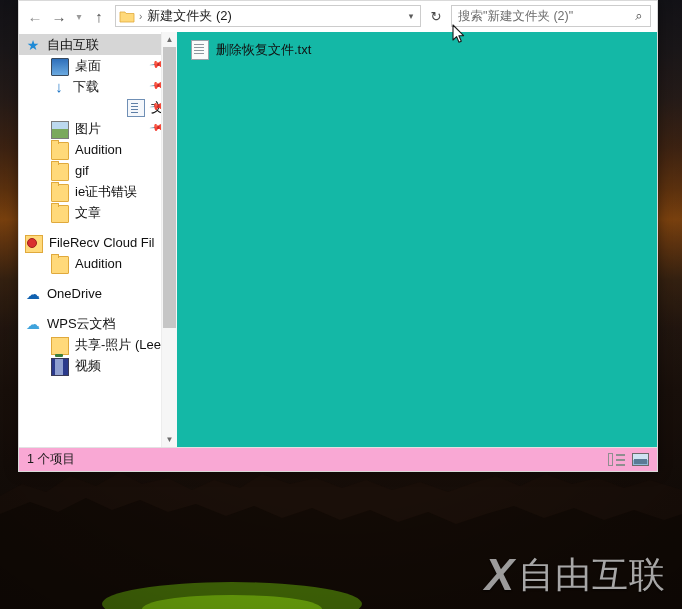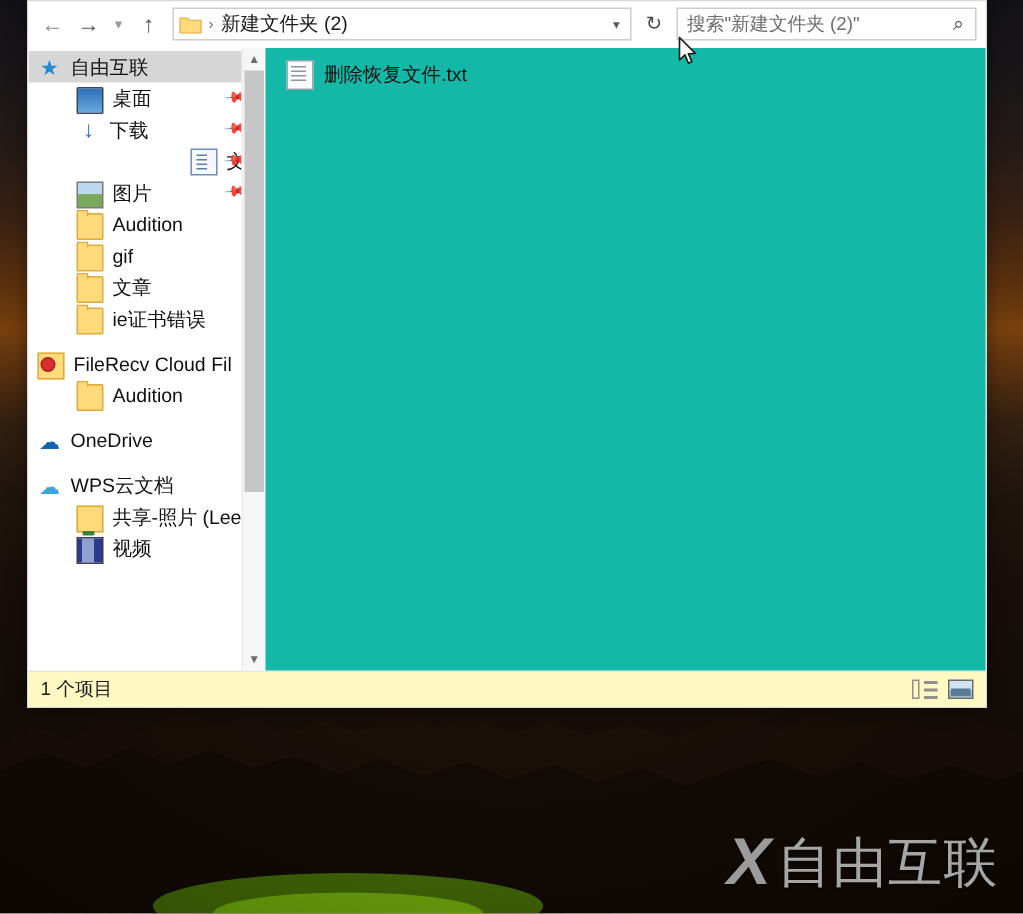--- a/index.html
+++ b/index.html
@@ -307,21 +307,21 @@
     background: #8d969e;
     box-shadow: 0 3px 0 #8d969e, 0 6px 0 #8d969e, 0 9px 0 #8d969e;
   }
   .file-name { font-size: 13px; color: #111111; white-space: nowrap; }
 
   
   .statusbar {
     height: 24px;
     flex: 0 0 auto;
     border-top: 1px solid #e2e2e2;
-    background: #fef9c3;
+    background: #f9a8d4;
     display: flex; align-items: center;
     padding: 0 6px 0 8px;
     box-sizing: border-box;
   }
   .status-text { font-size: 12.5px; color: #1a1a1a; }
   .status-spacer { flex: 1 1 auto; }
   .viewbtn {
     width: 22px; height: 20px;
     display: flex; align-items: center; justify-content: center;
     margin-left: 2px;
@@ -443,25 +443,25 @@
             <div class="nav-item indent-1">
               <span class="ico ico-folder"></span>
               <span class="lbl">Audition</span>
             </div>
             <div class="nav-item indent-1">
               <span class="ico ico-folder"></span>
               <span class="lbl">gif</span>
             </div>
             <div class="nav-item indent-1">
               <span class="ico ico-folder"></span>
+              <span class="lbl">ie证书错误</span>
+            </div>
+            <div class="nav-item indent-1">
+              <span class="ico ico-folder"></span>
               <span class="lbl">文章</span>
-            </div>
-            <div class="nav-item indent-1">
-              <span class="ico ico-folder"></span>
-              <span class="lbl">ie证书错误</span>
             </div>
             <div class="nav-item gap">
               <span class="ico ico-cc"></span>
               <span class="lbl">FileRecv Cloud Fil</span>
             </div>
             <div class="nav-item indent-1">
               <span class="ico ico-folder"></span>
               <span class="lbl">Audition</span>
             </div>
             <div class="nav-item gap">

